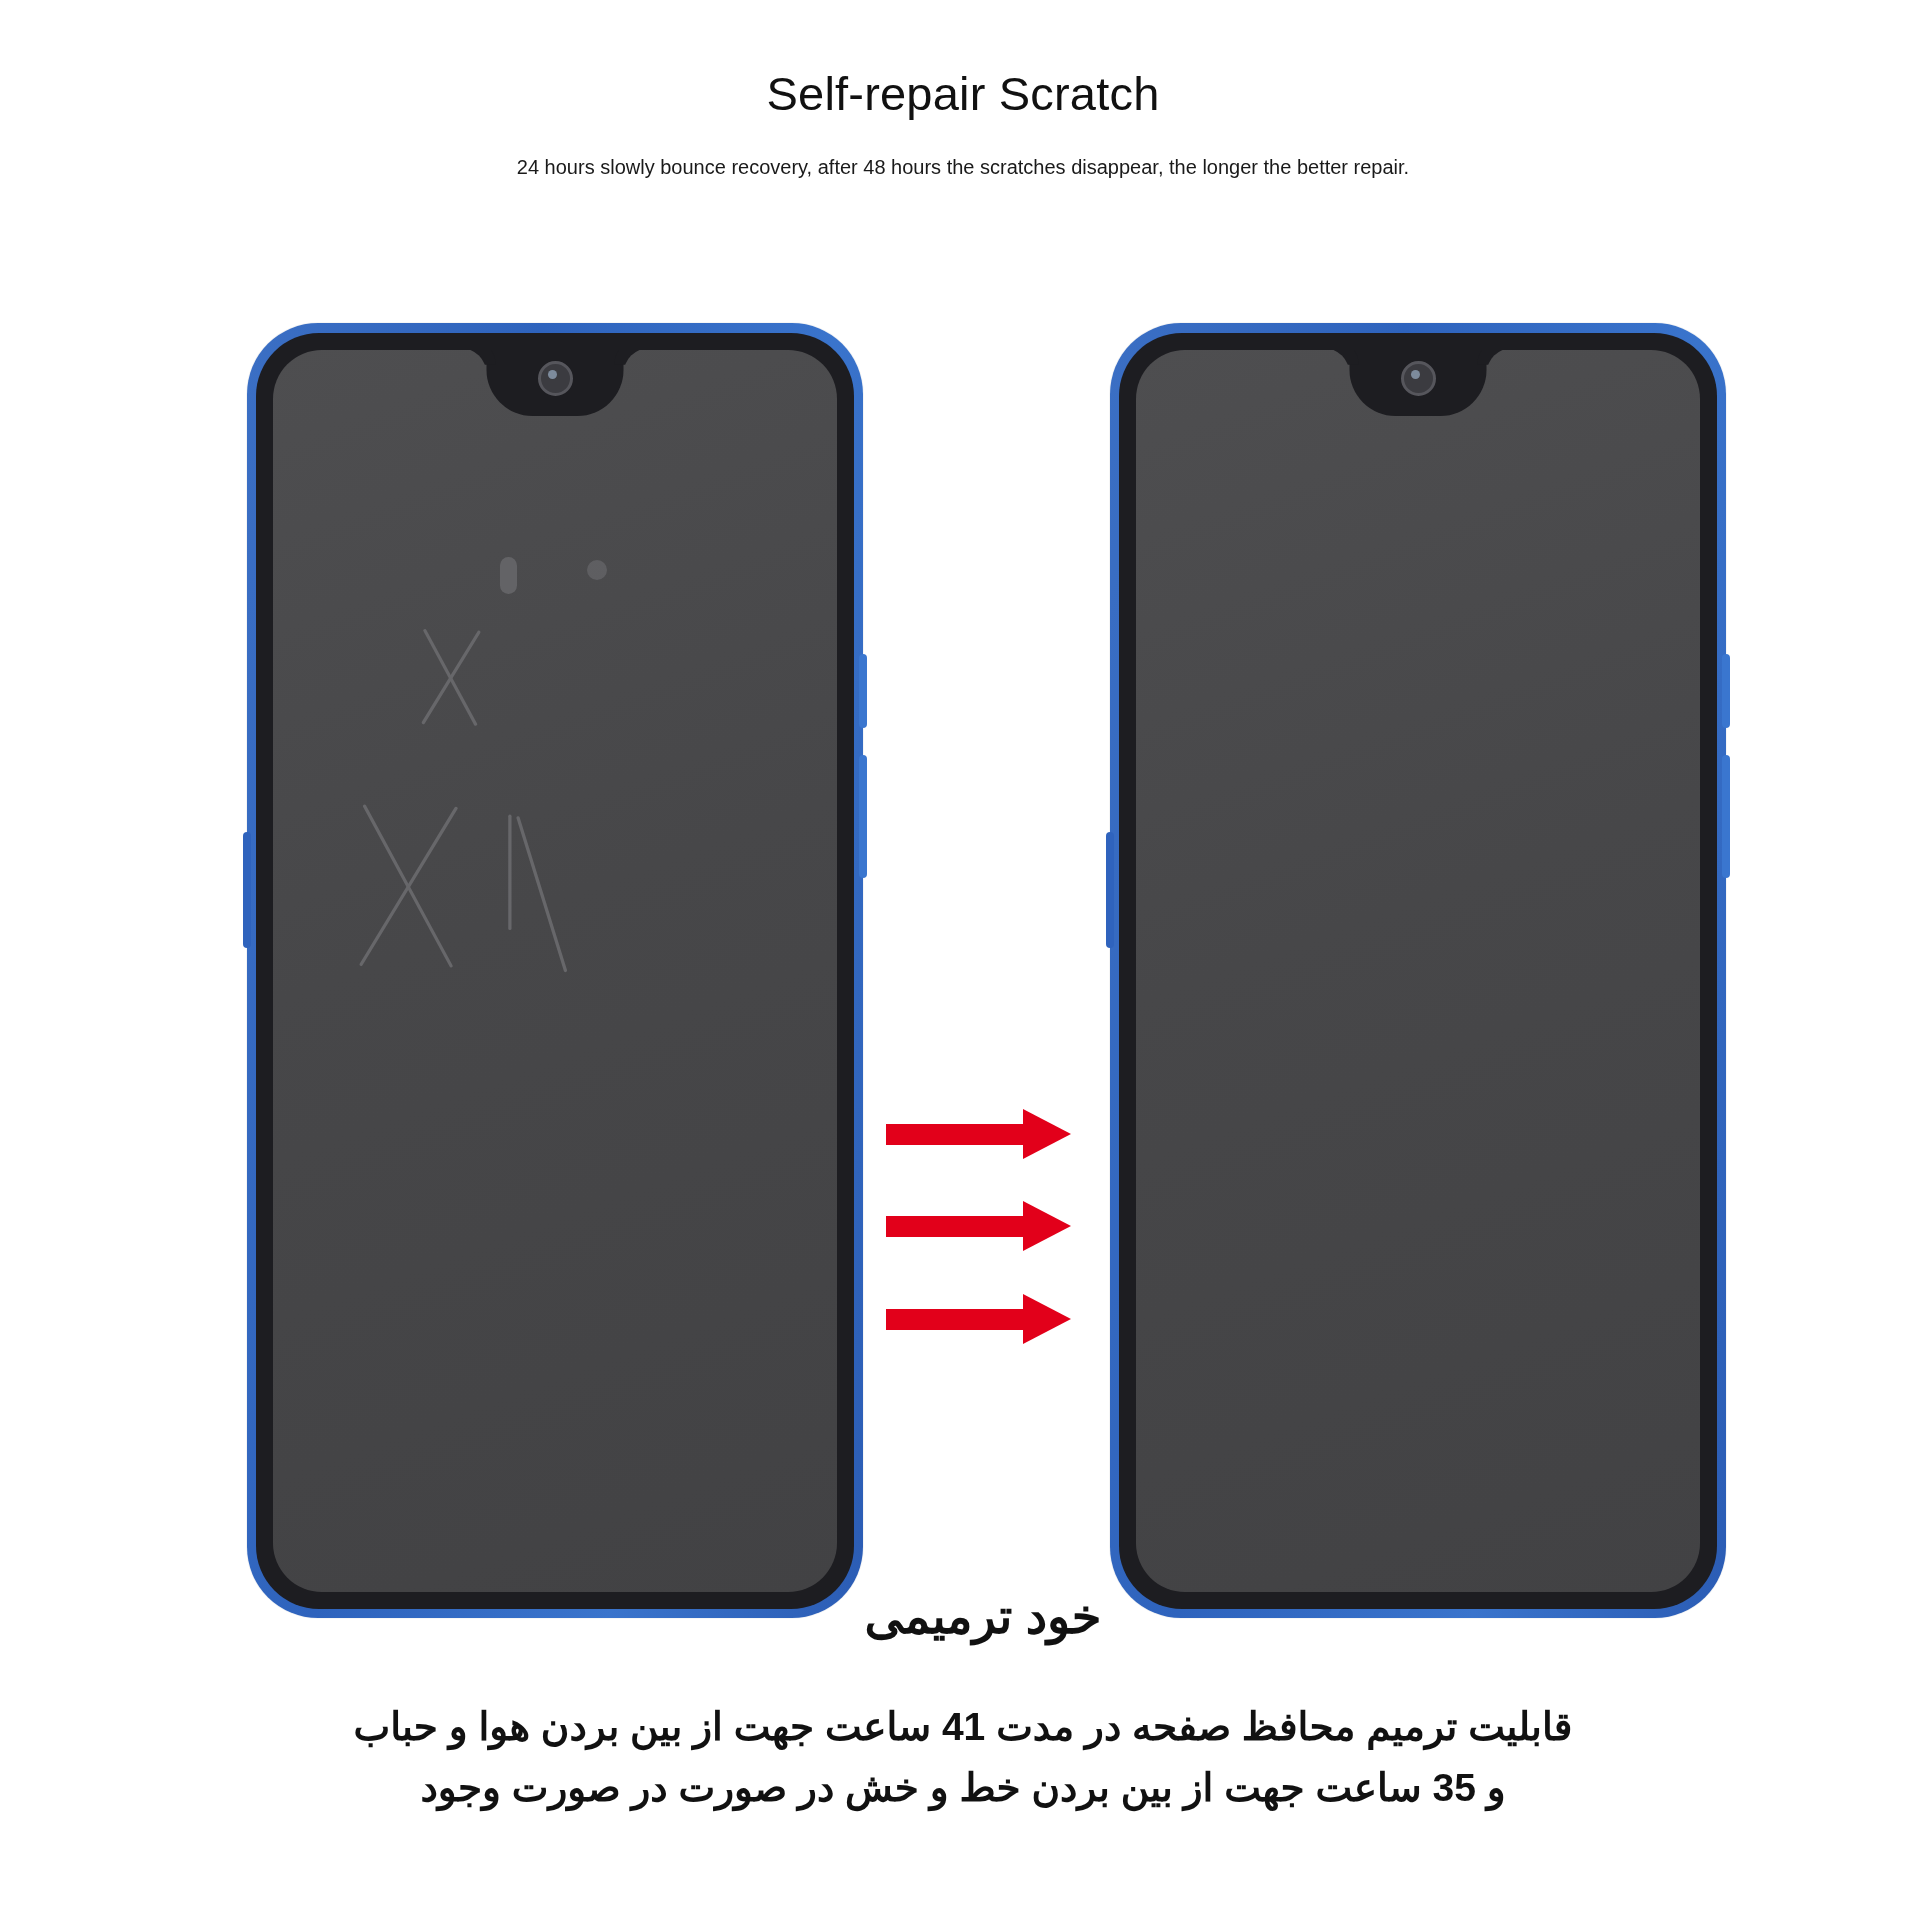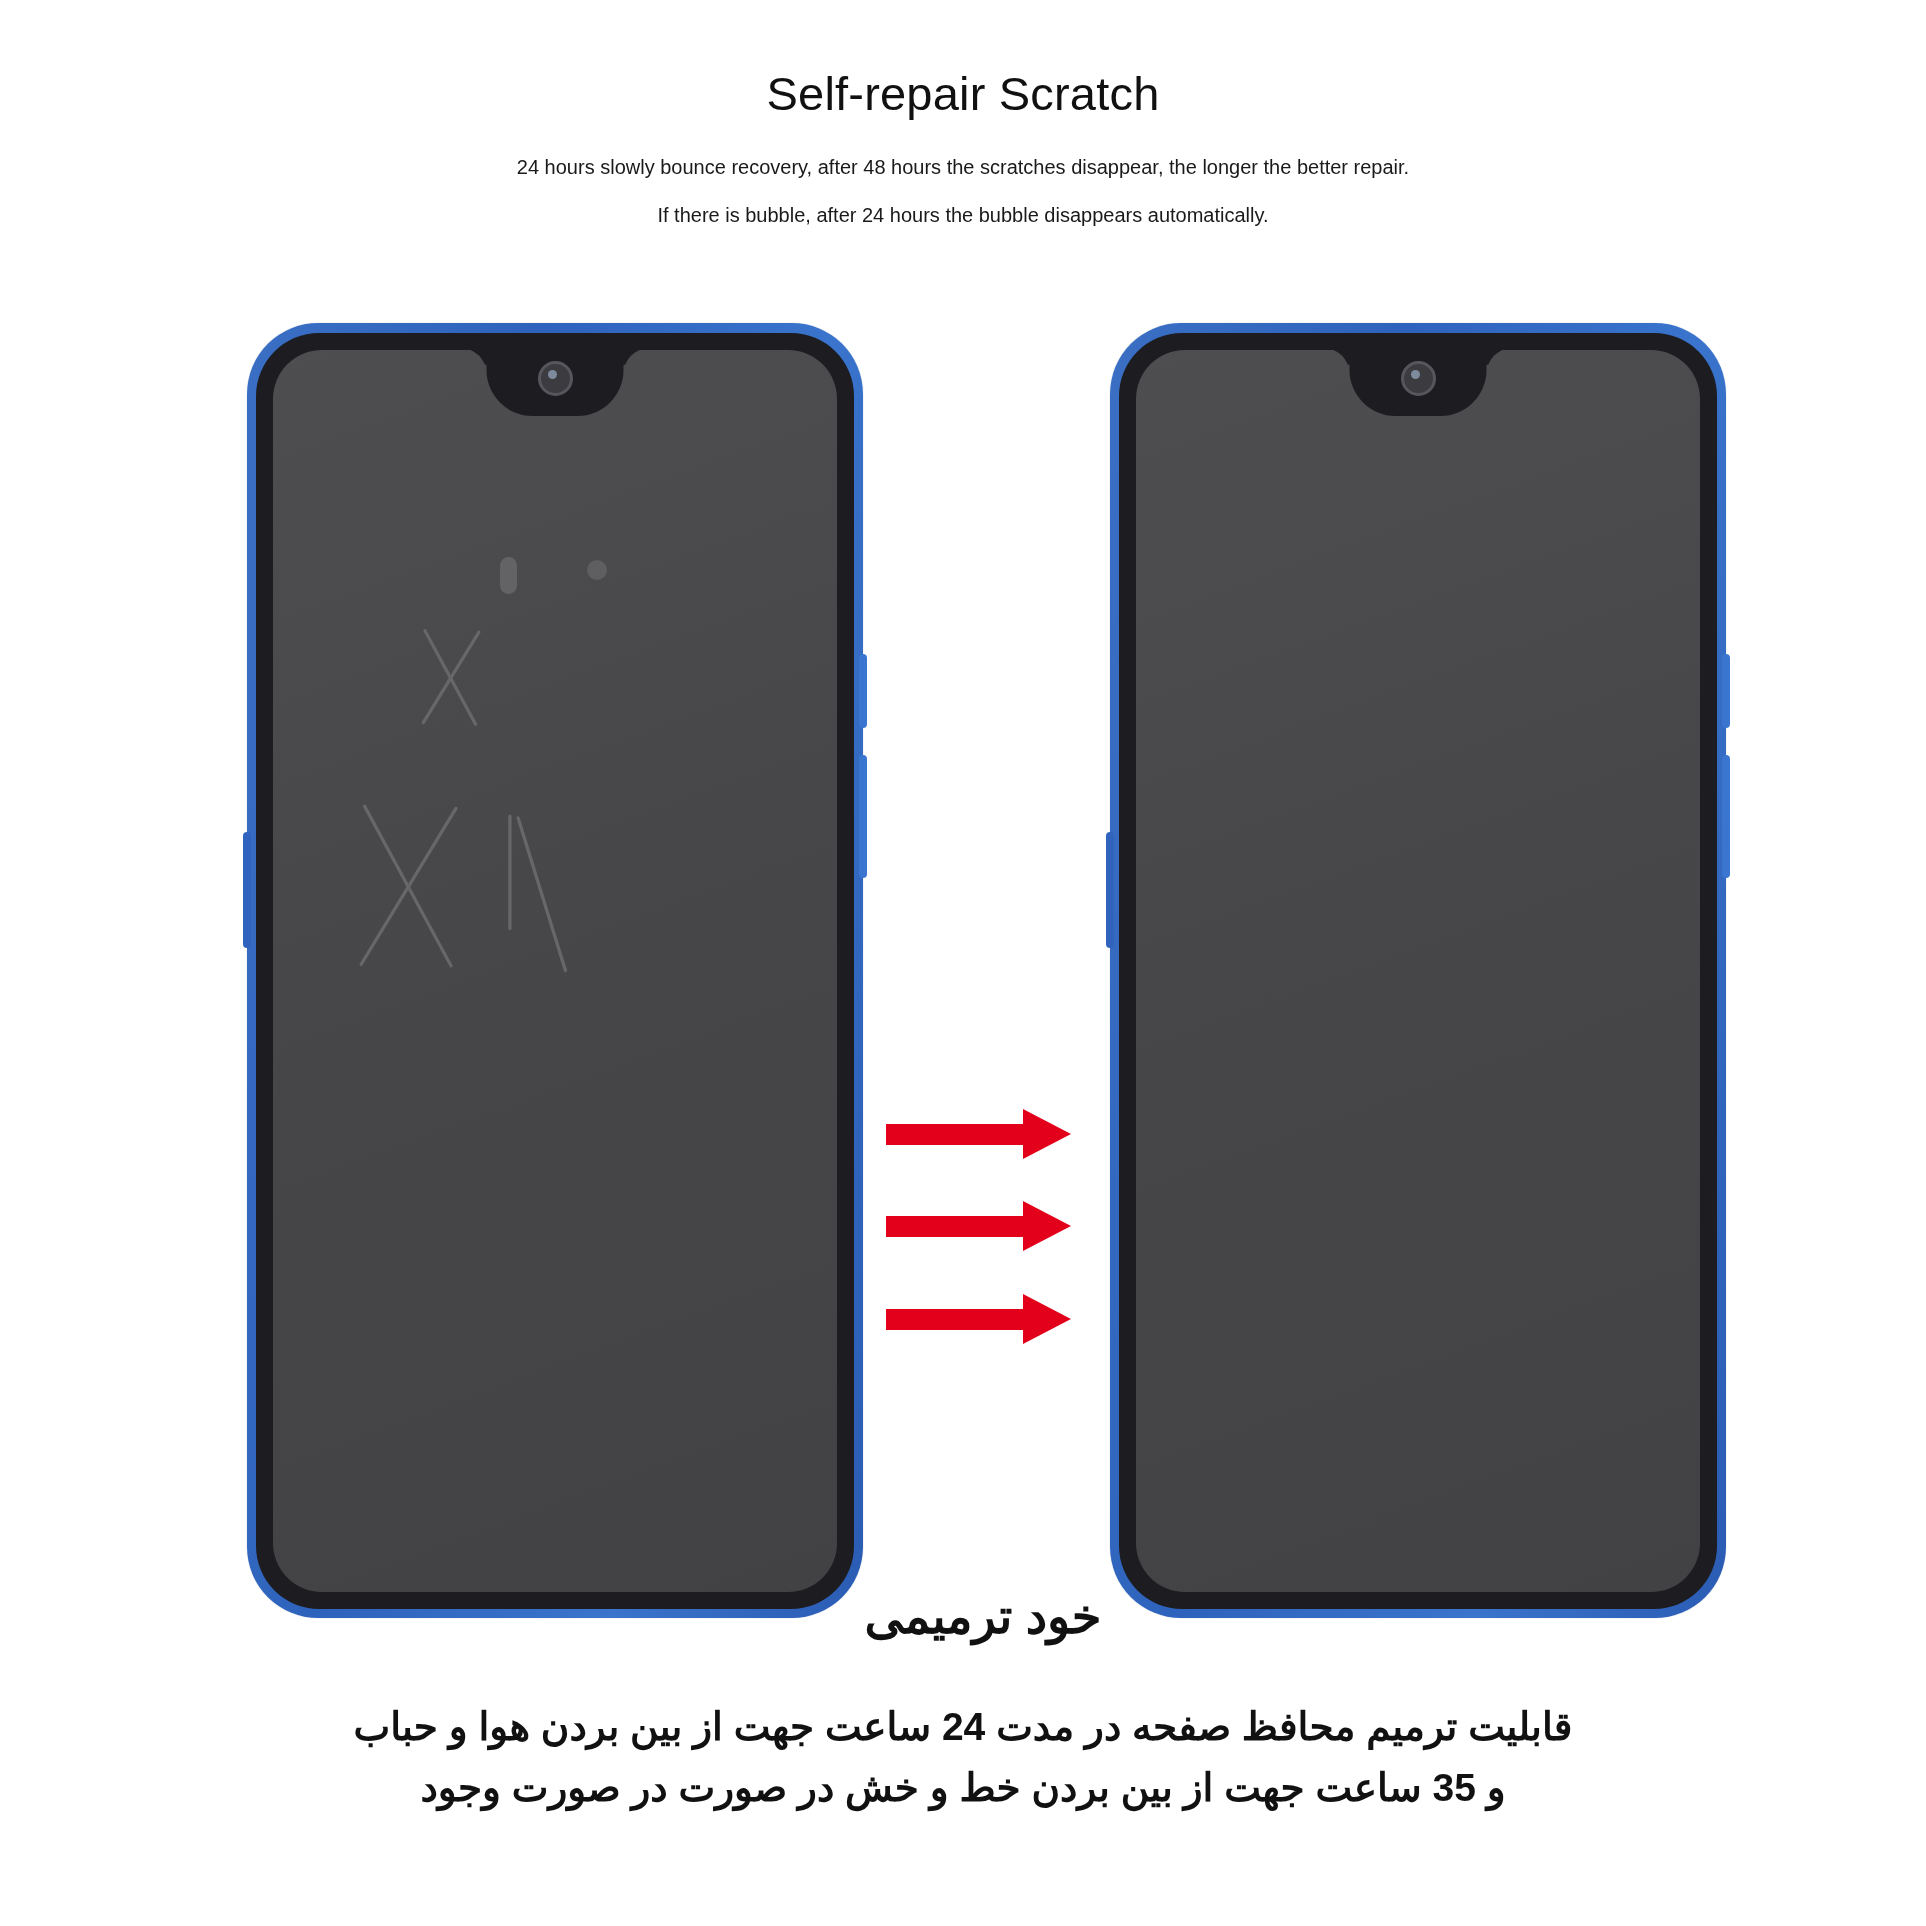--- a/index.html
+++ b/index.html
@@ -246,21 +246,20 @@
   .fa-line-2 { margin-top: 4.6px; }
 </style>
 </head>
 <body>
 
 <div class="page">
 
   <div class="header">
     <div class="title">Self-repair Scratch</div>
     <div class="subline subline-1">24 hours slowly bounce recovery, after 48 hours the scratches disappear, the longer the better repair.</div>
-    <div class="subline subline-2">If there is bubble, after 24 hours the bubble disappears automatically.</div>
   </div>
 
   <div class="phones">
 
     <div class="phone phone-left">
       <div class="btn-side btn-r-1"></div>
       <div class="btn-side btn-r-2"></div>
       <div class="btn-side btn-l-1"></div>
       <div class="phone-inner">
         <div class="screen">
@@ -312,18 +311,18 @@
       <div class="arrow arrow-3">
         <div class="shaft"></div>
           <div class="head"></div>
       </div>
     </div>
 
   </div>
 
   <div class="fa-block">
     <div class="fa-title">خود ترمیمی</div>
-    <div class="fa-line fa-line-1">قابلیت ترمیم محافظ صفحه در مدت 24 ساعت جهت از بین بردن هوا و حباب</div>
+    <div class="fa-line fa-line-1">قابلیت ترمیم محافظ صفحه در مدت 41 ساعت جهت از بین بردن هوا و حباب</div>
     <div class="fa-line fa-line-2">و 35 ساعت جهت از بین بردن خط و خش در صورت در صورت وجود</div>
   </div>
 
 </div>
 
 
 </body></html>

